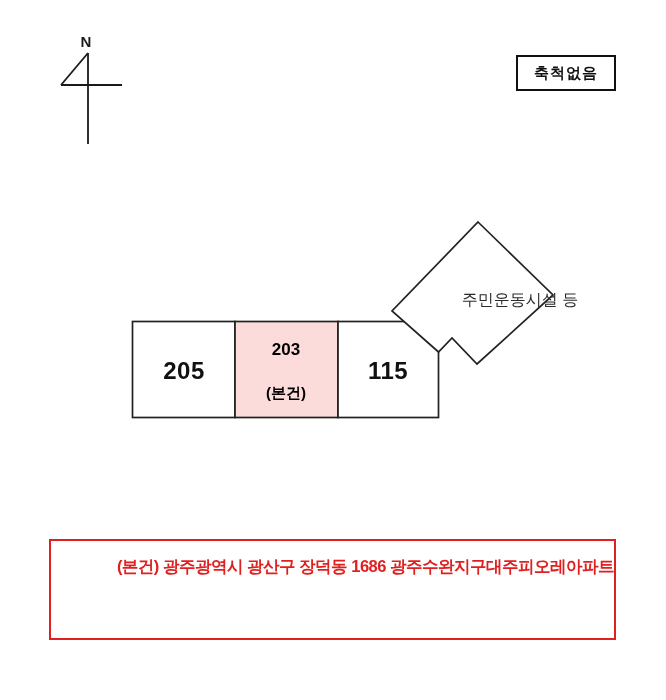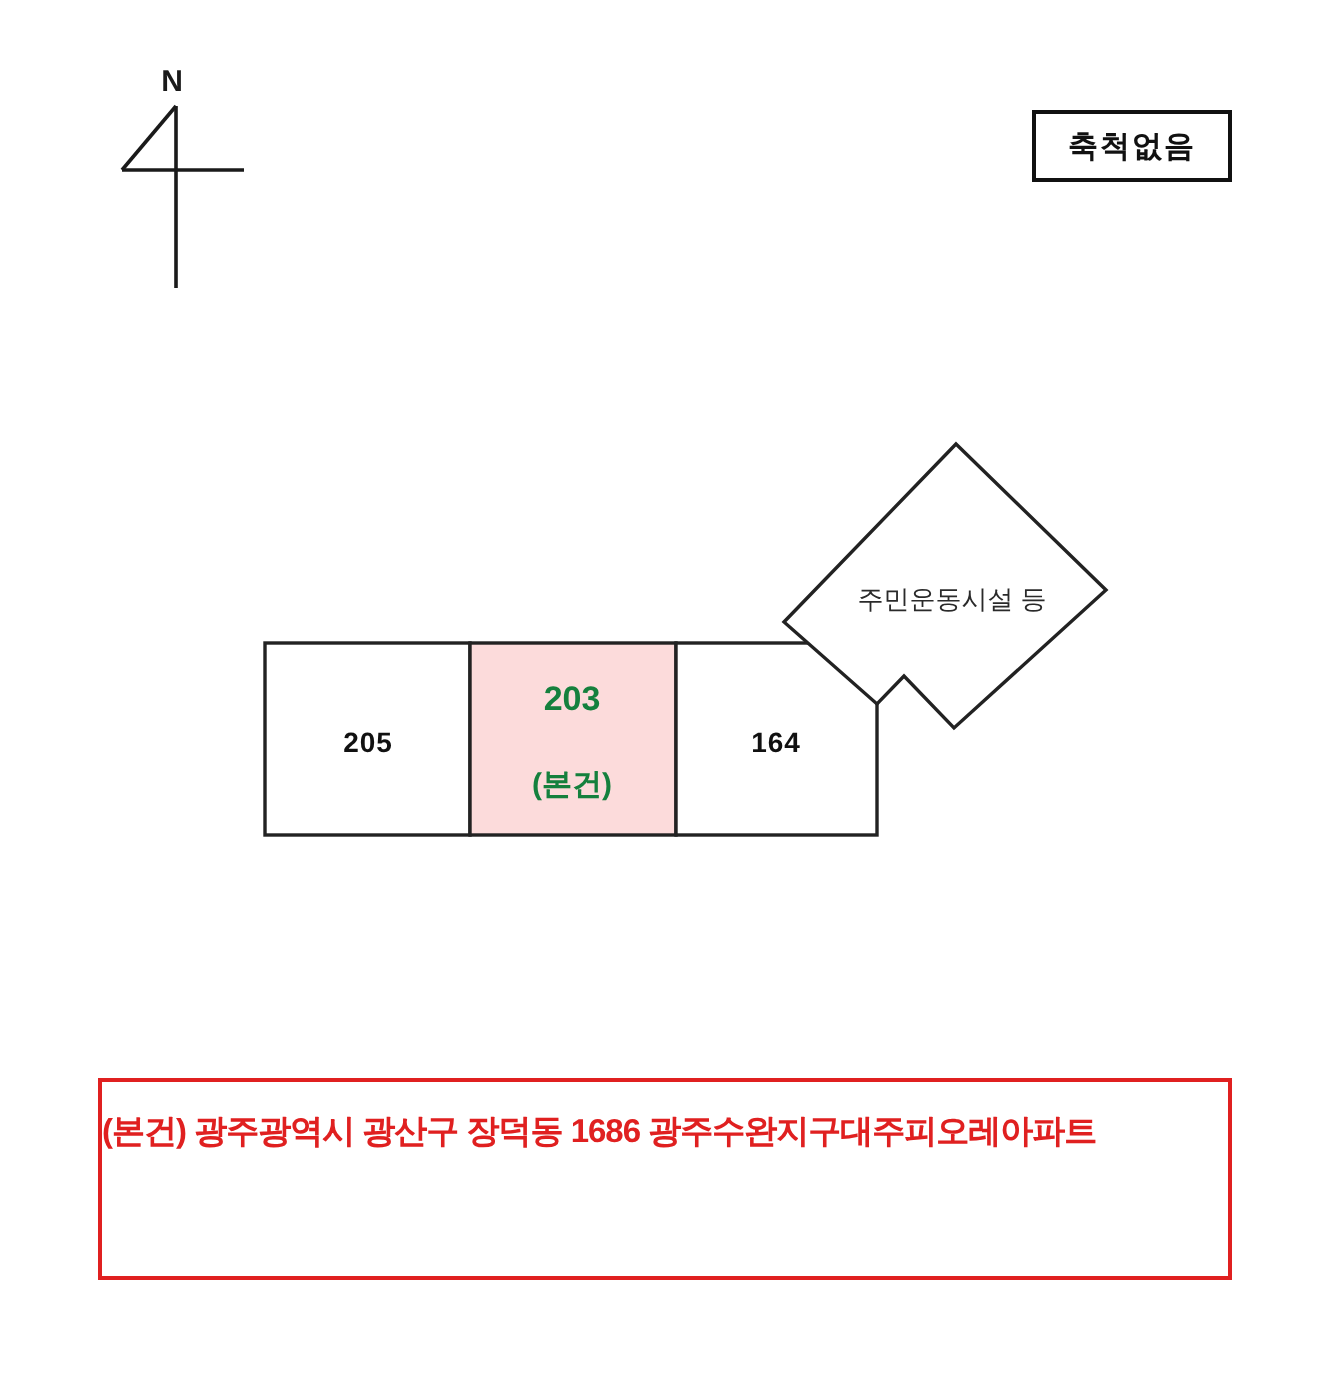--- a/index.html
+++ b/index.html
@@ -25,37 +25,38 @@
     transform: translate(-50%, -50%);
     white-space: nowrap;
     color: #111111;
   }
   .compass-n {
     font-size: 15px;
     font-weight: bold;
     color: #1a1a1a;
   }
   .block-num {
-    font-size: 14px;
+    font-size: 24px;
     font-weight: bold;
     letter-spacing: 0.5px;
     color: #111111;
   }
   .subject-label {
     text-align: center;
     line-height: 19px;
-    color: #15803d;
+    color: #000000;
     font-weight: bold;
   }
   .subject-label .num { font-size: 17px; display: block; }
   .subject-label .sub { font-size: 15px; display: block; margin-top: 24px; }
   .facility-label {
-    font-size: 13px;
+    font-size: 16px;
     font-weight: normal;
     color: #2a2a2a;
+    margin-left: 44px;
   }
   #scale-box {
     position: absolute;
     left: 516px; top: 55px;
     width: 100px; height: 36px;
     border: 2.5px solid #111111;
     background: #ffffff;
     display: flex;
     align-items: center;
     justify-content: center;
@@ -64,21 +65,21 @@
     color: #111111;
     letter-spacing: 1px;
   }
   #address-box {
     position: absolute;
     left: 49px; top: 539px;
     width: 567px; height: 101px;
     border: 2.5px solid #e02020;
     background: #ffffff;
     padding-top: 15px;
-    text-align: left;
+    text-align: right;
   }
   #address-box .addr-line {
     font-size: 16.5px;
     line-height: 20.5px;
     font-weight: bold;
     color: #e02020;
     letter-spacing: -0.5px;
   }
 </style>
 </head>
@@ -109,21 +110,21 @@
     <span>축척없음</span>
   </div>
 
   <div class="abs-label block-num" style="left:184px; top:371px;">205</div>
 
   <div class="abs-label subject-label" style="left:286px; top:371px;">
     <span class="num">203</span>
     <span class="sub">(본건)</span>
   </div>
 
-  <div class="abs-label block-num" style="left:388px; top:371px;">164</div>
+  <div class="abs-label block-num" style="left:388px; top:371px;">115</div>
 
   <div class="abs-label facility-label" style="left:476px; top:300px;">주민운동시설 등</div>
 
   <div id="address-box">
     <div class="addr-line">(본건) 광주광역시 광산구 장덕동 1686 광주수완지구대주피오레아파트</div>
   </div>
 
 </div>
 
 </body></html>

